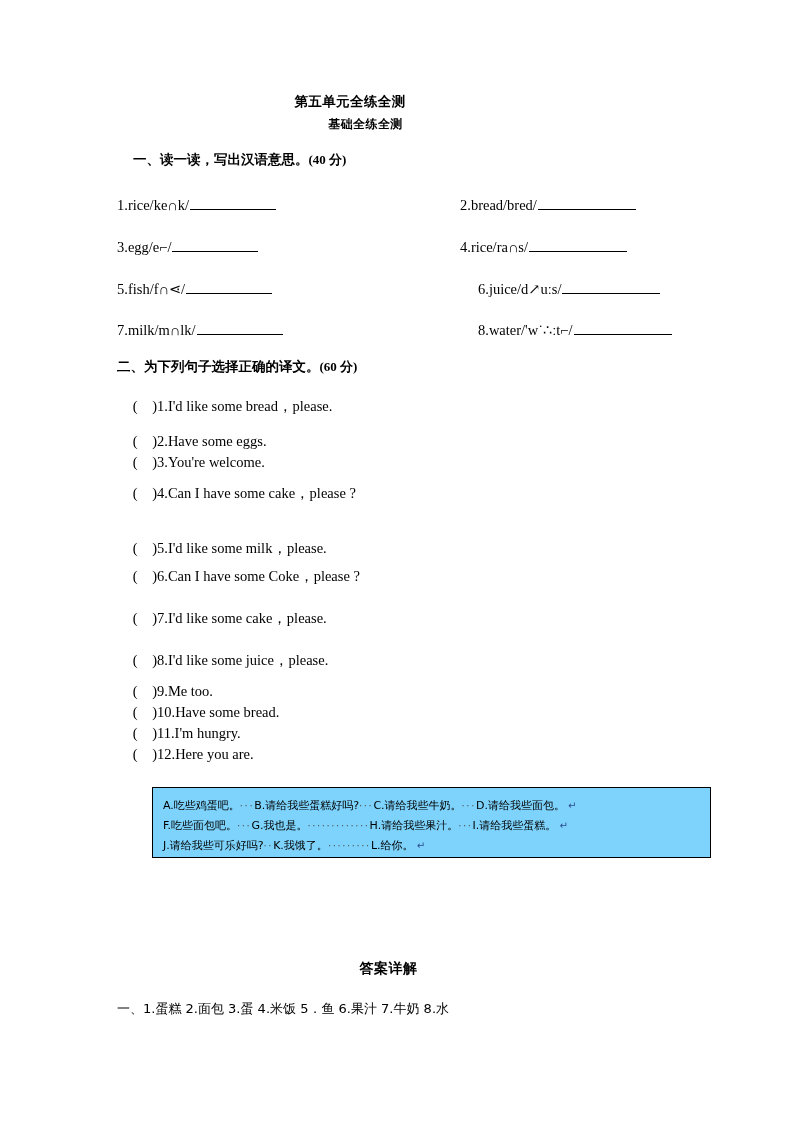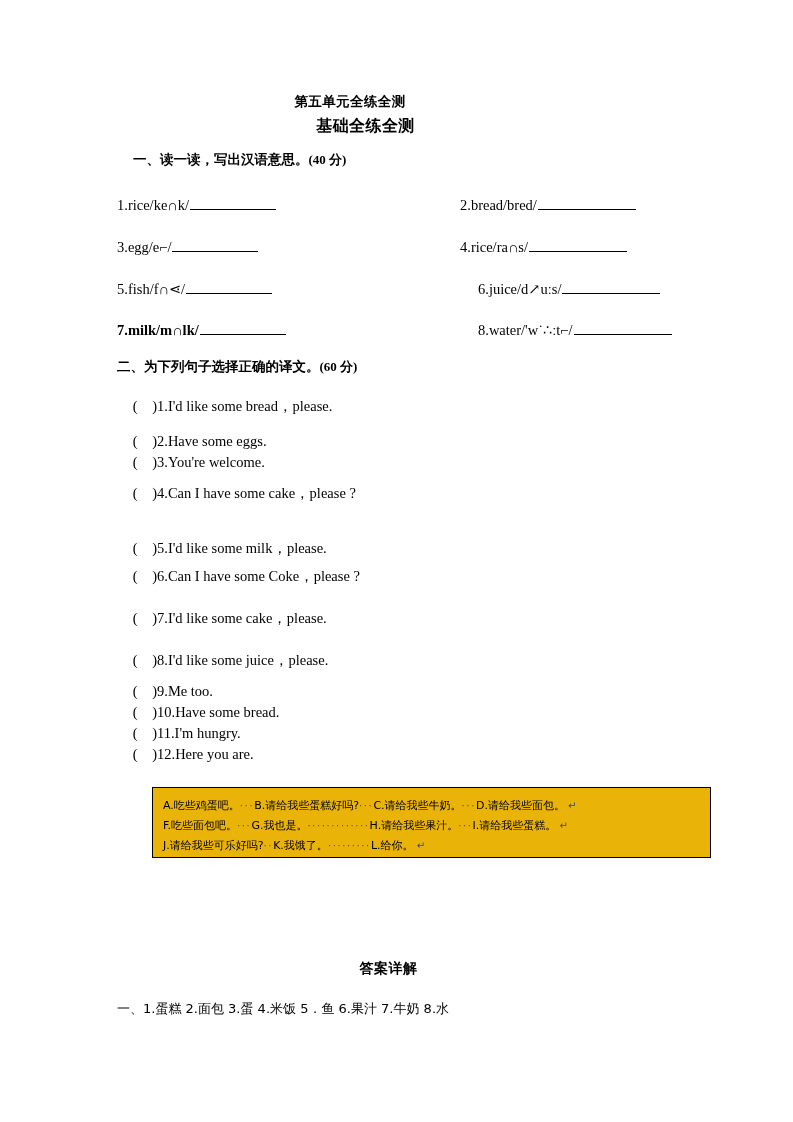--- a/index.html
+++ b/index.html
@@ -34,21 +34,21 @@
     letter-spacing: 0.4px;
   }
   .doc-subtitle {
     position: absolute;
     left: 0;
     top: 116px;
     width: 731px;
     text-align: center;
     font-family: "DejaVu Sans", "Liberation Sans", sans-serif;
     font-weight: bold;
-    font-size: 16px;
+    font-size: 12px;
     letter-spacing: 0.4px;
   }
 
   
   .section-heading {
     position: absolute;
     left: 117px;
     font-family: "DejaVu Sans", "Liberation Sans", sans-serif;
     font-weight: bold;
     font-size: 13.5px;
@@ -95,21 +95,21 @@
 
   
   .option-box {
     position: absolute;
     left: 152px;
     top: 787px;
     width: 559px;
     height: 71px;
     border: 1.4px solid #000;
     box-sizing: border-box;
-    background: #eab308;
+    background: #7dd3fc;
   }
   .option-line {
     position: absolute;
     left: 10px;
     font-family: "DejaVu Sans", "Liberation Sans", sans-serif;
     font-size: 11px;
     white-space: nowrap;
     line-height: 1;
     color: #000;
   }
@@ -177,21 +177,21 @@
   </div>
 
   <div class="phon-item" style="left:117px; top:280px;">
     <span>5.</span><span>fish</span><span>/f∩⋖/</span><span class="phon-blank blank-w1"></span>
   </div>
 
   <div class="phon-item" style="left:478px; top:280px;">
     <span>6.</span><span>juice</span><span>/d↗uːs/</span><span class="phon-blank blank-w2"></span>
   </div>
 
-  <div class="phon-item" style="left:117px; top:321px;font-weight:bold;">
+  <div class="phon-item" style="left:117px; top:321px;">
     <span>7.</span><span>milk</span><span>/m∩lk/</span><span class="phon-blank blank-w1"></span>
   </div>
 
   <div class="phon-item" style="left:478px; top:321px;">
     <span>8.</span><span>water</span><span>/'w˙∴ːt⌐/</span><span class="phon-blank blank-w2"></span>
   </div>
 
   <div class="section-heading" id="heading-2">
     <span>二、为下列句子选择正确的译文。</span><span class="score">(60 分)</span>
   </div>

